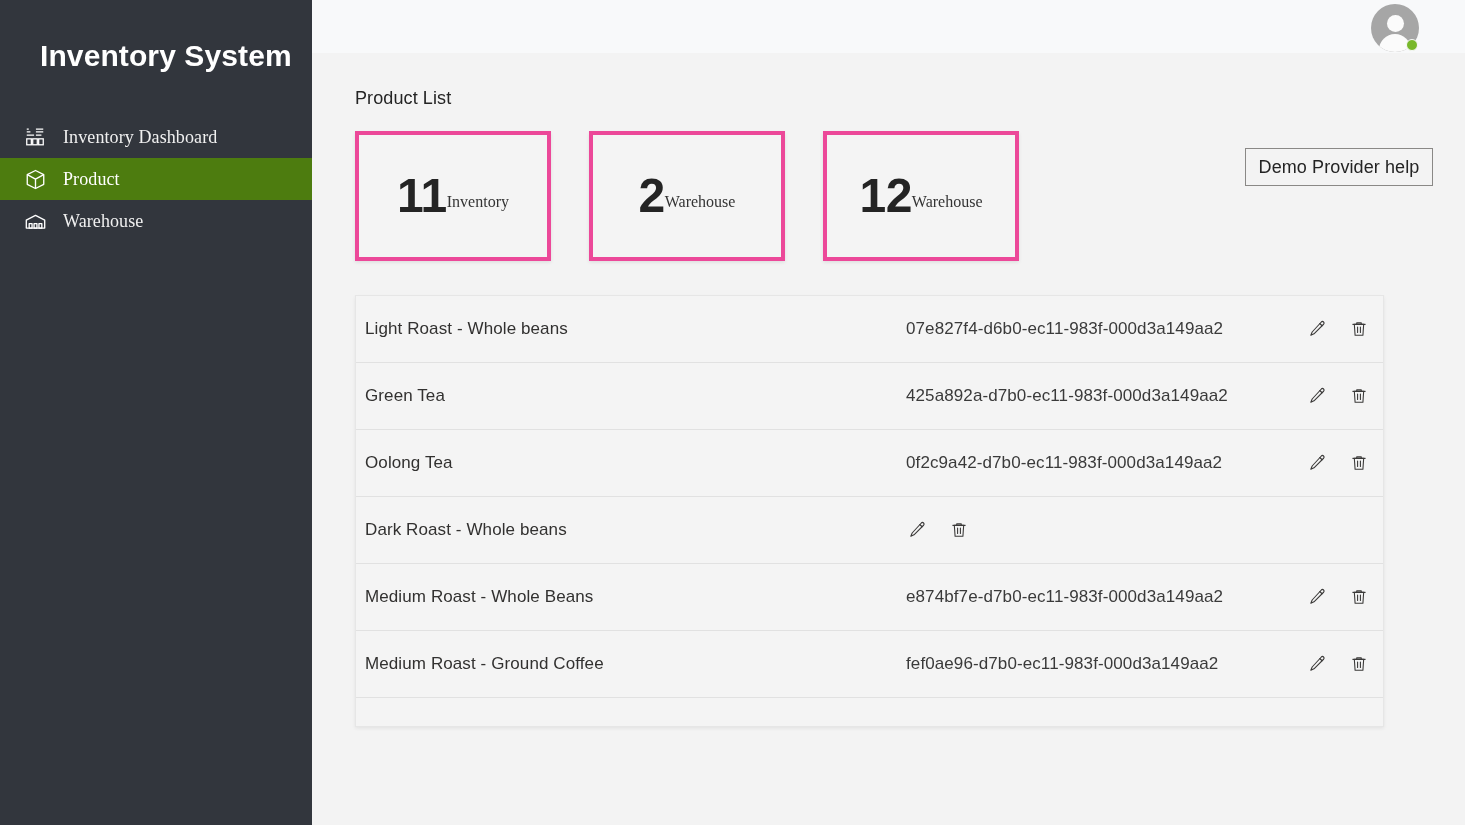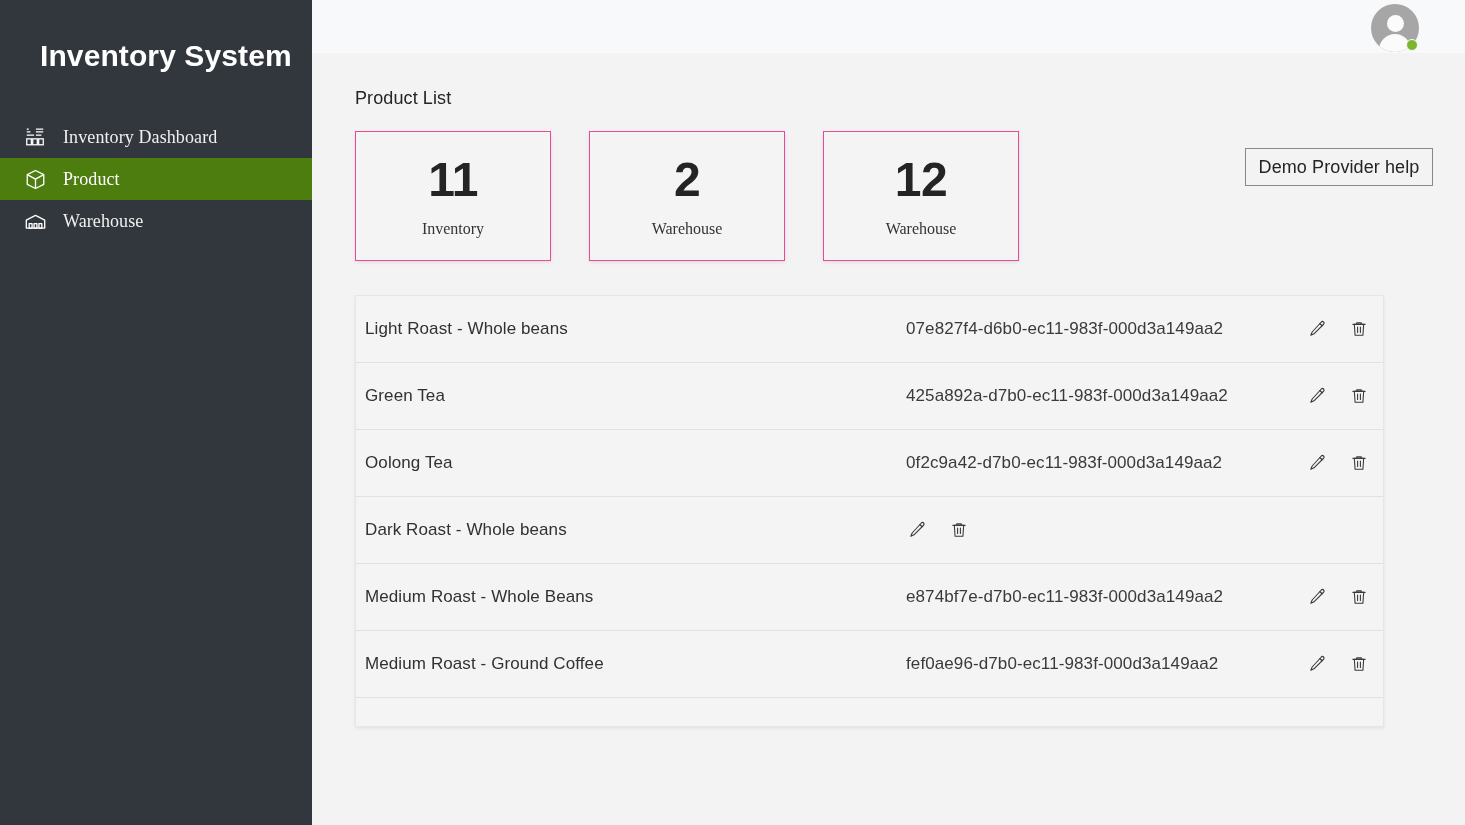--- a/index.html
+++ b/index.html
@@ -170,24 +170,24 @@
   
   #stat-cards {
     display: flex;
     gap: 38px;
     margin-top: 19px;
   }
   .stat-card {
     width: 196px;
     height: 130px;
     background: #f4f4f4;
-    border: 1px solid #ec4899;
+    border: 4px solid #ec4899;
     box-shadow: 0 1.6px 3.6px rgba(0,0,0,0.09), 0 0.3px 0.9px rgba(0,0,0,0.06);
     display: flex;
-    flex-direction: column;
+    flex-direction: row;
     align-items: center;
     justify-content: center;
     cursor: default;
   }
   .stat-value {
     font-size: 48px;
     font-weight: 600;
     color: #242424;
     line-height: 54px;
     letter-spacing: -0.5px;

